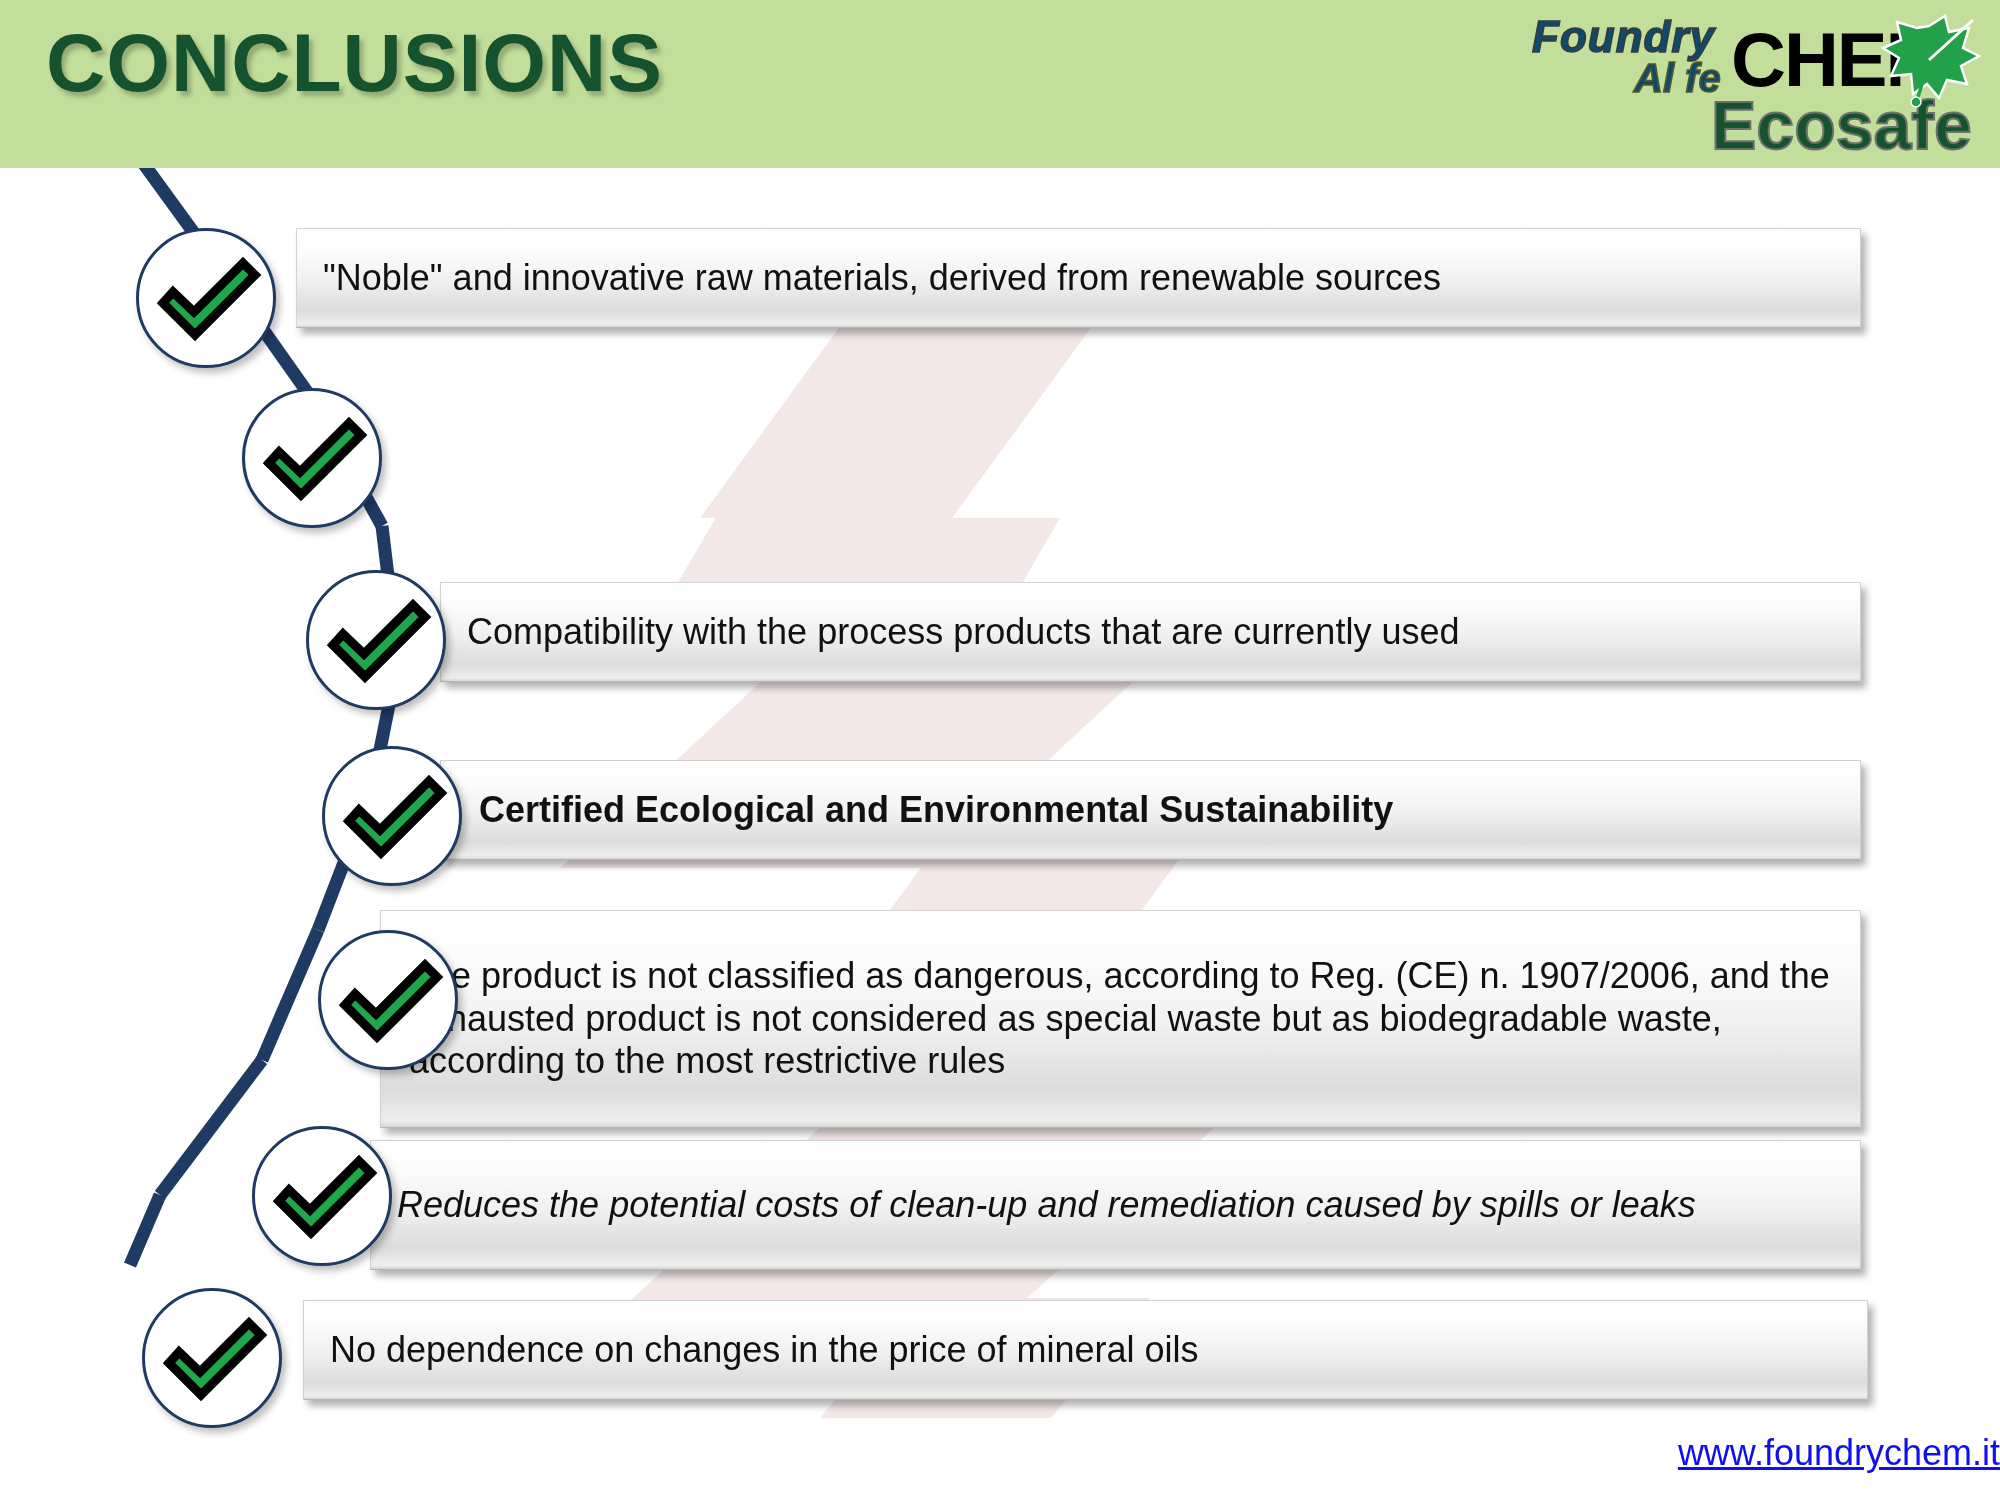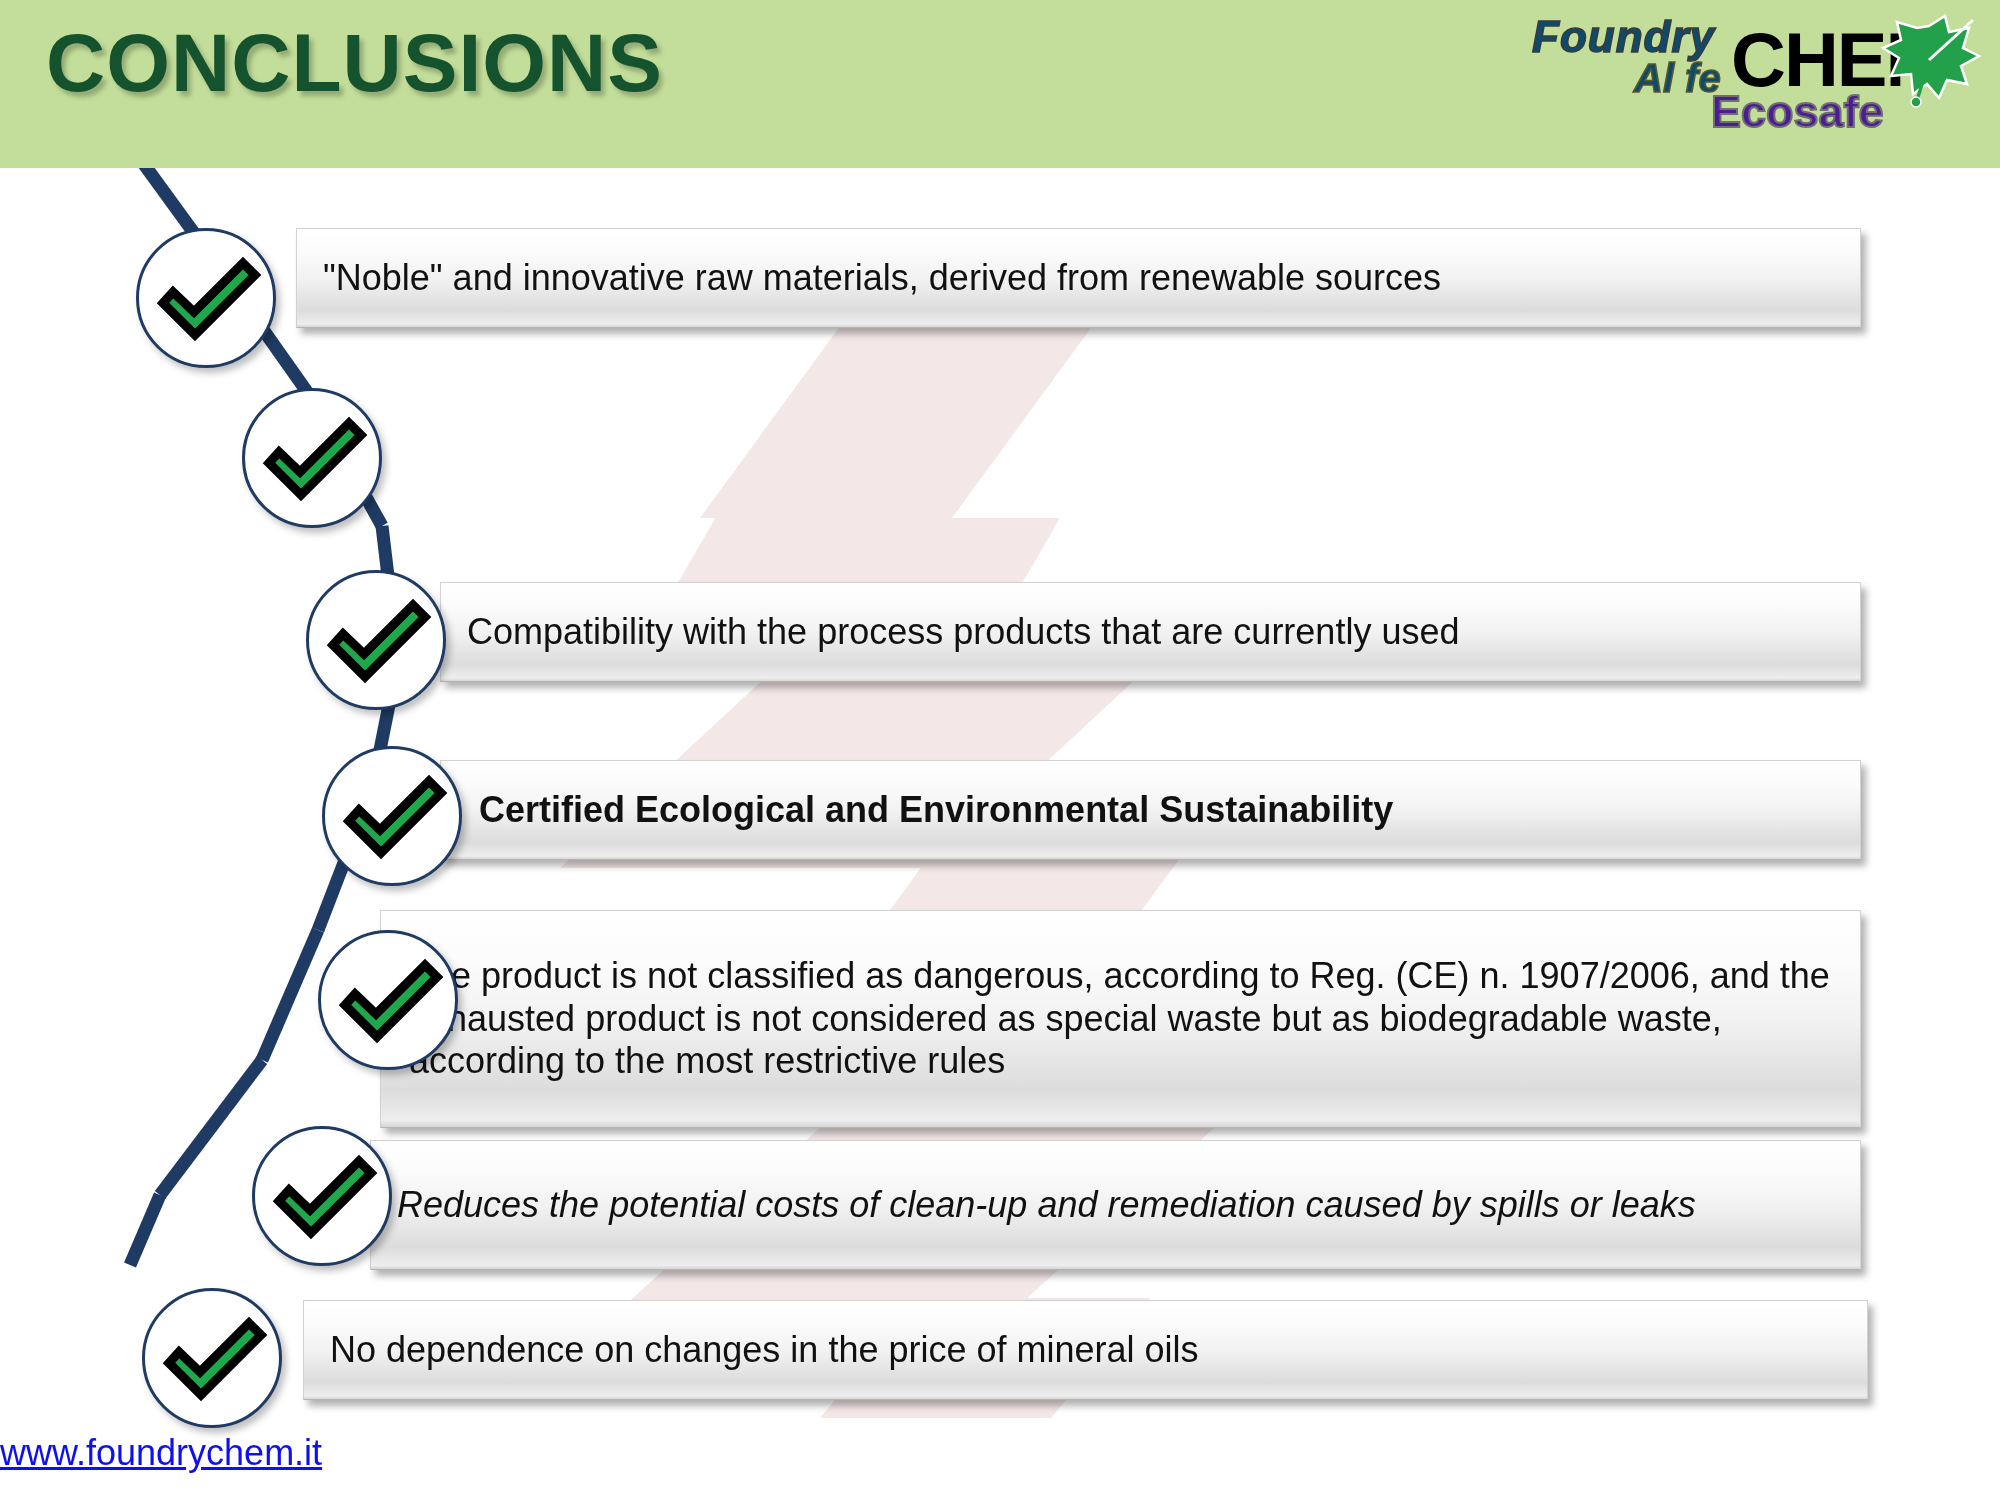--- a/index.html
+++ b/index.html
@@ -113,23 +113,23 @@
     left: 215px; top: 12px;
     font-size: 76px;
     font-weight: bold;
     color: #000000;
     letter-spacing: -2px;
     font-family: "Liberation Sans", sans-serif;
   }
   .logo-ecosafe {
     position: absolute;
     left: 195px; top: 82px;
-    font-size: 45px;
-    font-weight: bold;
-    color: #4c1d95;
+    font-size: 68px;
+    font-weight: bold;
+    color: #14532d;
     -webkit-text-stroke: 2px #6f6f6f;
     font-family: "Liberation Sans", sans-serif;
   }
   .logo-leaf {
     position: absolute;
     right: 4px; top: 10px;
     width: 105px; height: 96px;
   }
 
   
@@ -179,21 +179,21 @@
     z-index: 4;
     box-sizing: border-box;
   }
   .check svg { display: block; }
 
   
   .footer-link {
     position: absolute;
     left: 0; top: 1432px;
     width: 2000px;
-    text-align: left;
+    text-align: right;
     z-index: 6;
   }
   .footer-link span {
     color: #1010ee;
     font-size: 36px;
     text-decoration: underline;
     font-family: "Liberation Sans", sans-serif;
   }
 </style>
 </head>

